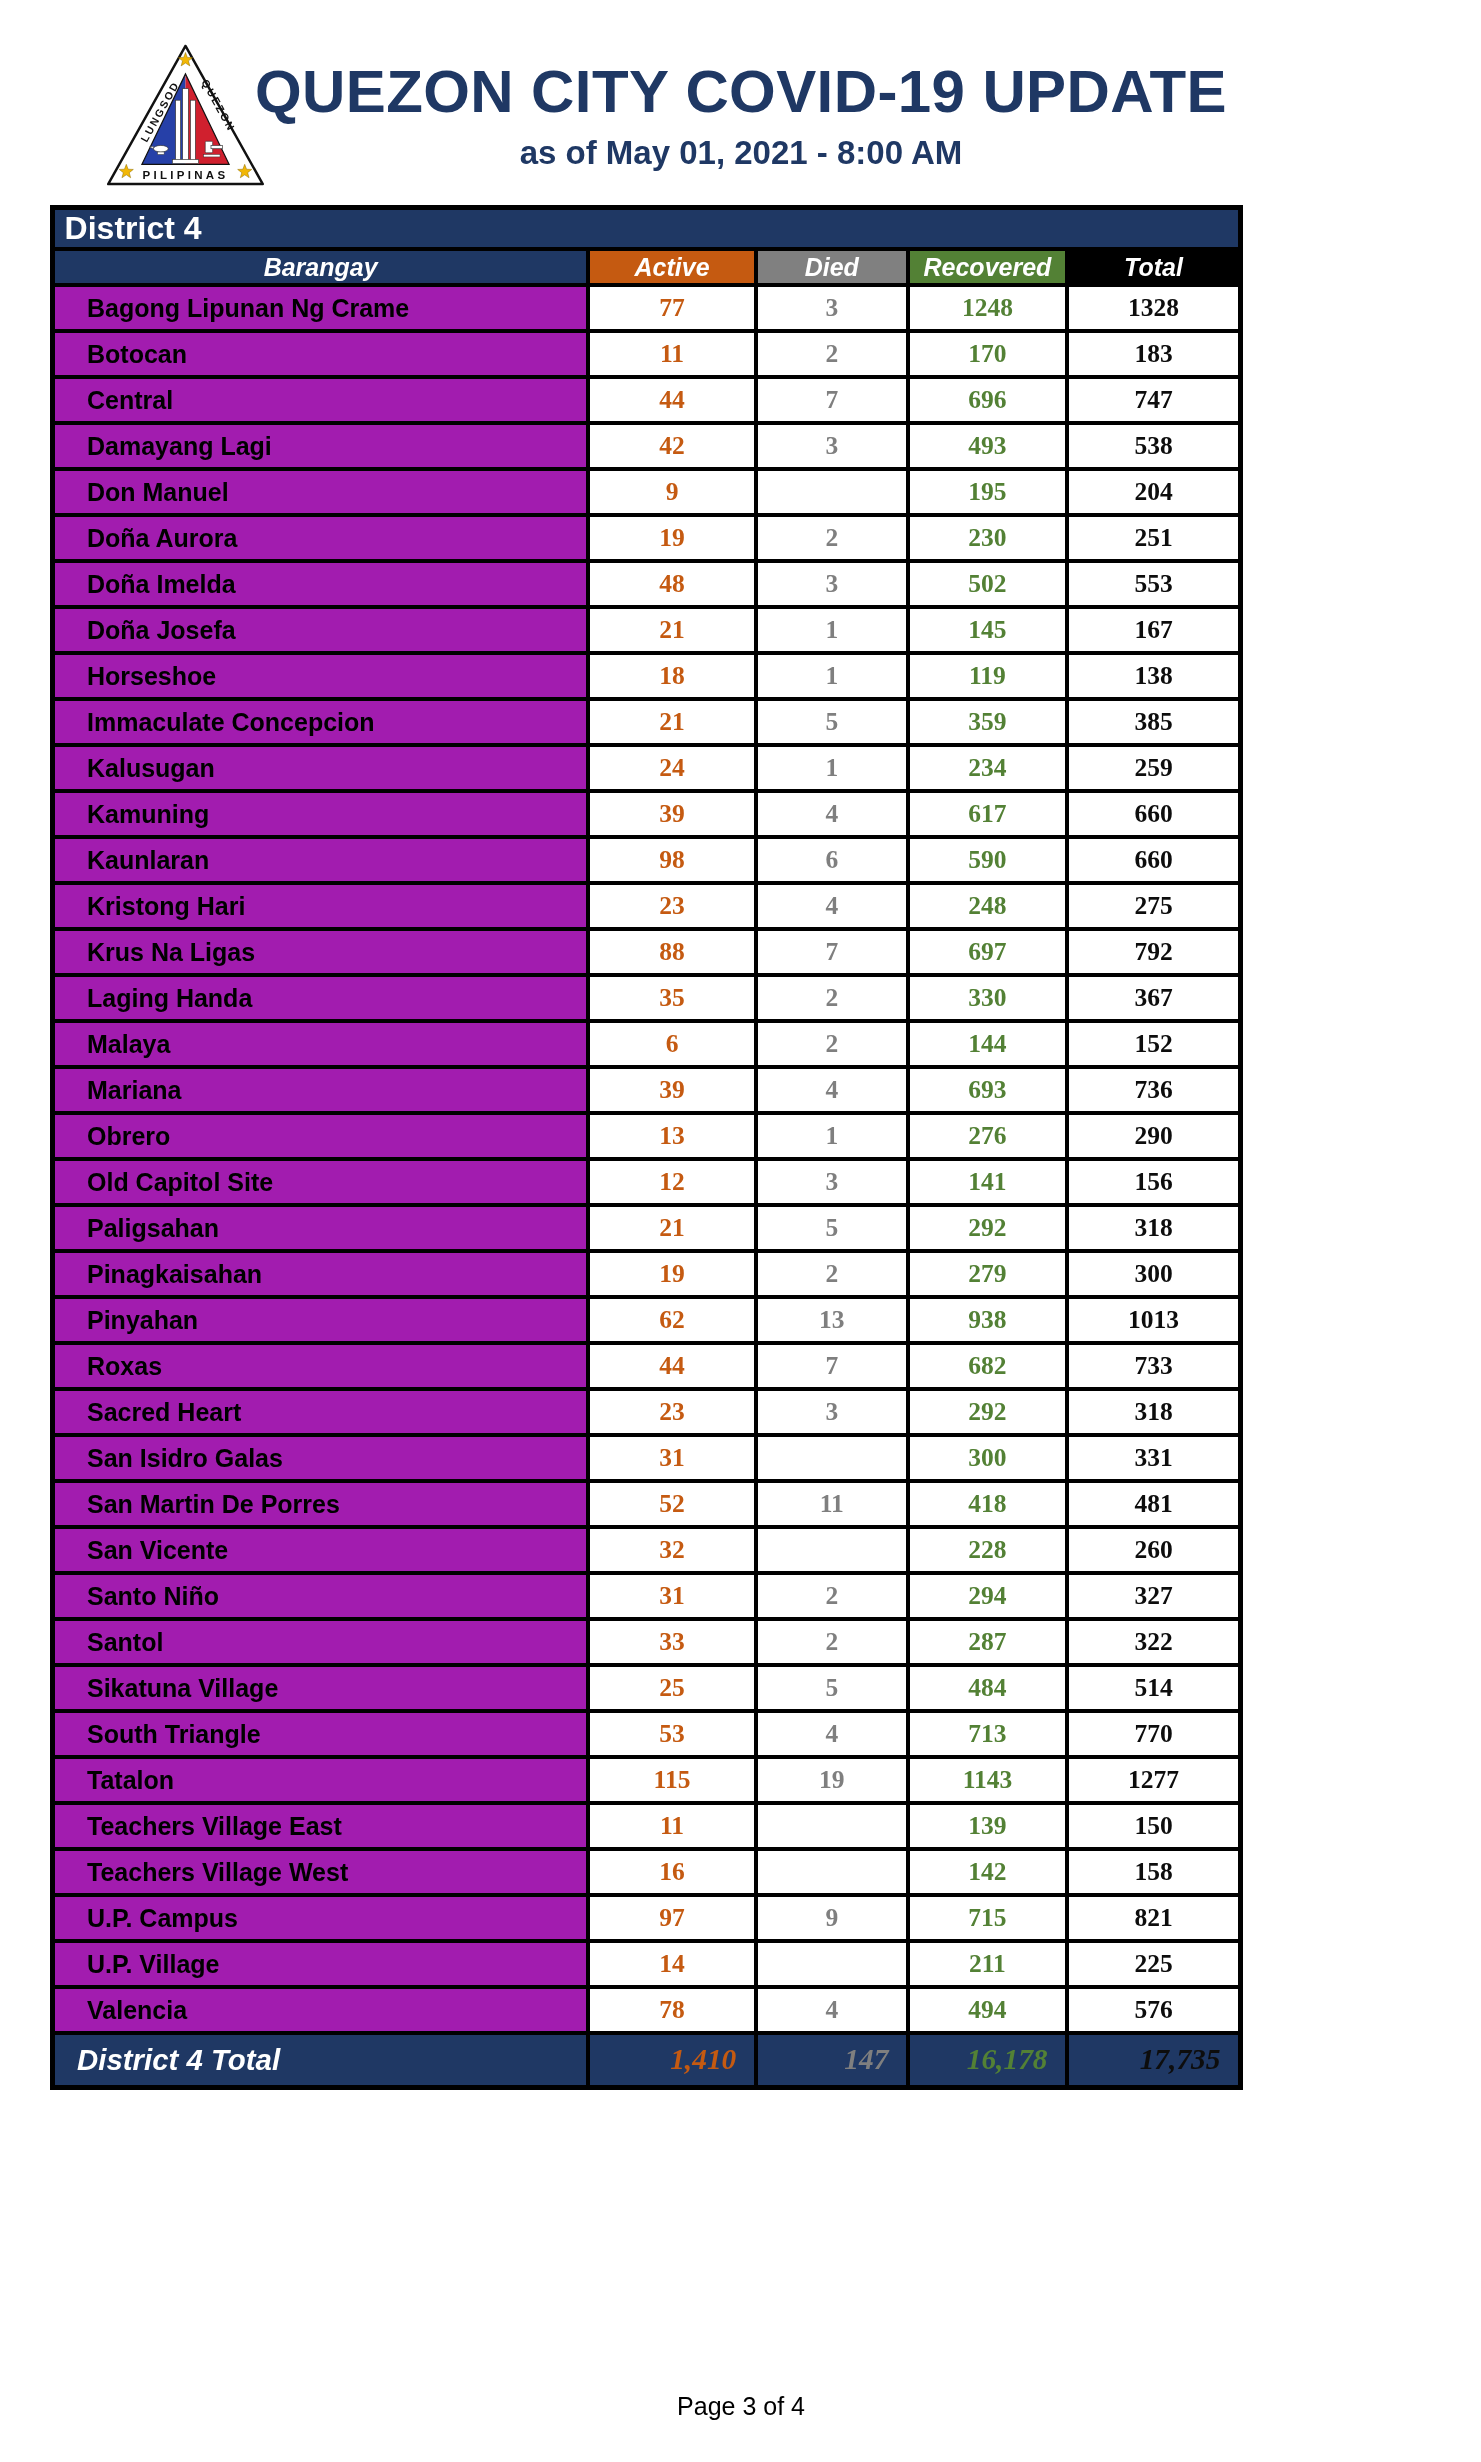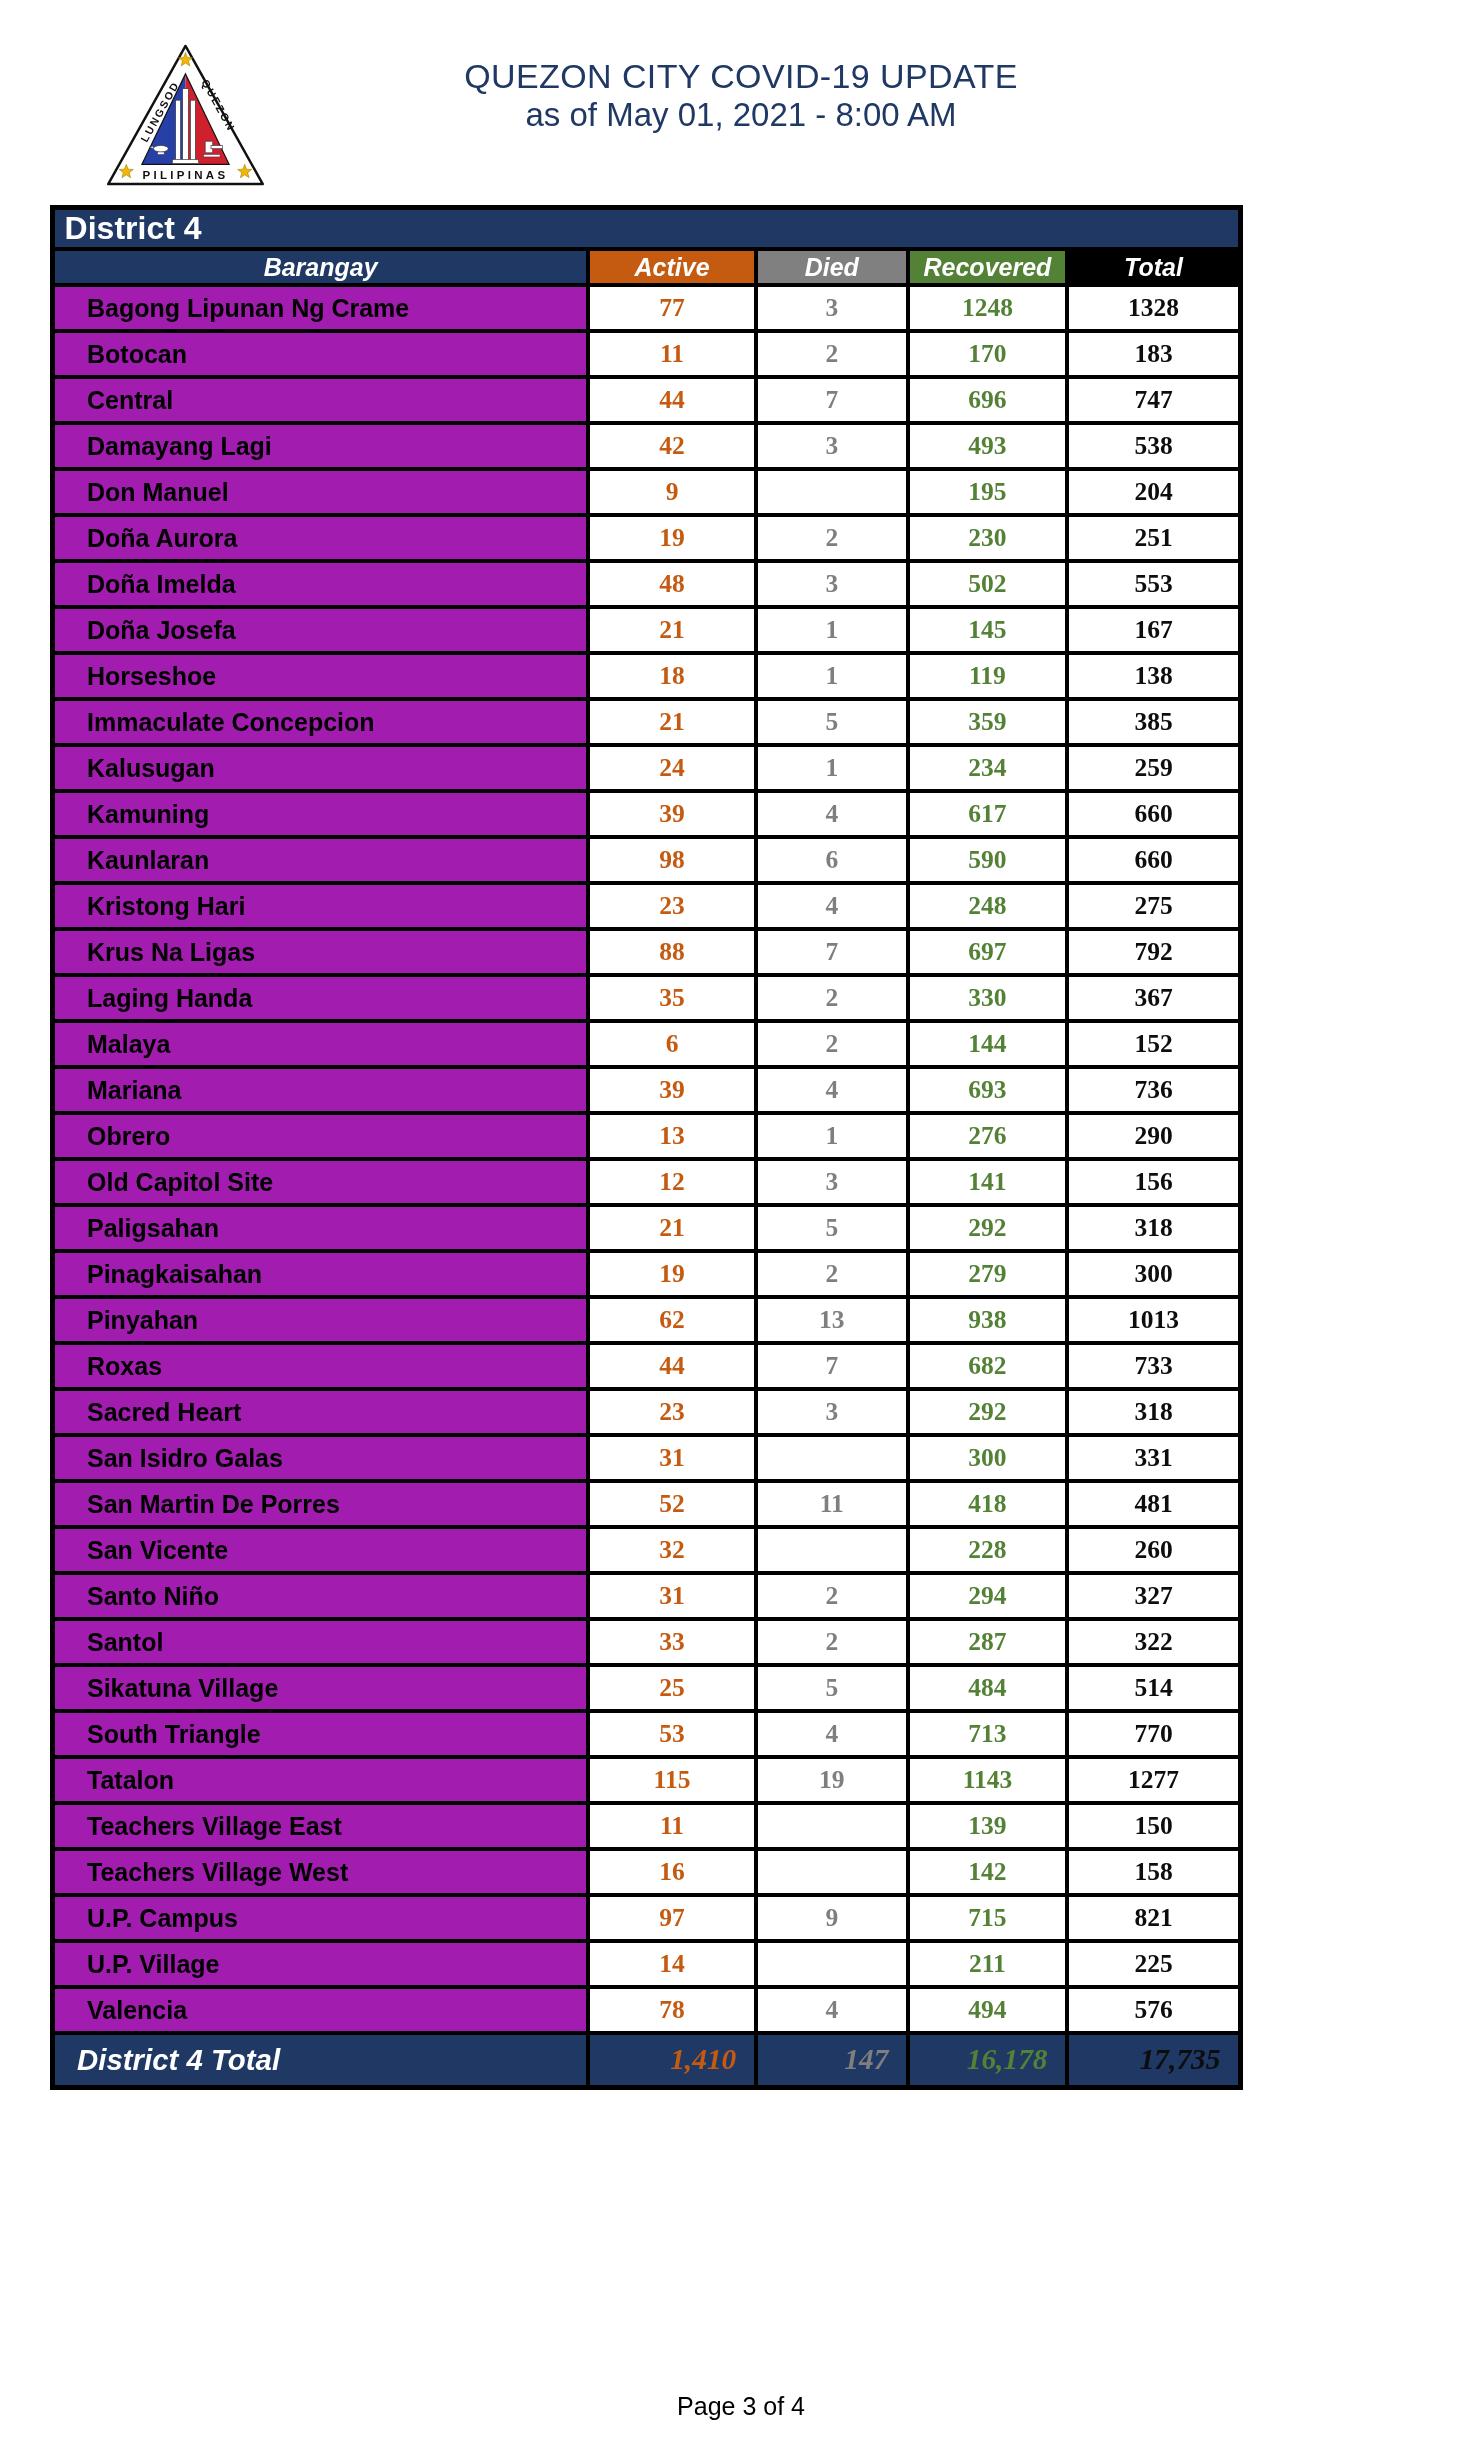--- a/index.html
+++ b/index.html
@@ -9,25 +9,25 @@
     position: relative;
     font-family: "Liberation Sans", sans-serif;
   }
   .page { position: absolute; inset: 0; }
 
   
   .report-header { position: absolute; top: 0; left: 0; width: 100%; height: 199px; }
   .logo { position: absolute; left: 102px; top: 41px; width: 167px; height: 148px; }
   .titles { position: absolute; left: 0; top: 57px; width: 100%; text-align: center; }
   .title {
-    color: #1F3864; font-size: 34px; font-weight: normal; letter-spacing: 0.4px;
+    color: #1F3864; font-size: 60px; font-weight: bold; letter-spacing: 0.4px;
     font-family: "Liberation Sans", sans-serif;
   }
   .subtitle {
-    margin-top: 0; color: #1F3864; font-size: 33px; font-weight: normal;
+    margin-top: 8px; color: #1F3864; font-size: 33px; font-weight: bold;
   }
 
   
   table.district-table {
     position: absolute; top: 205px; left: 50px;
     width: 1193px; table-layout: fixed;
     border-collapse: collapse; border: 5.6px solid #000;
   }
   col.c-barangay { width: 45.1%; }
   col.c-active   { width: 14.1%; }

